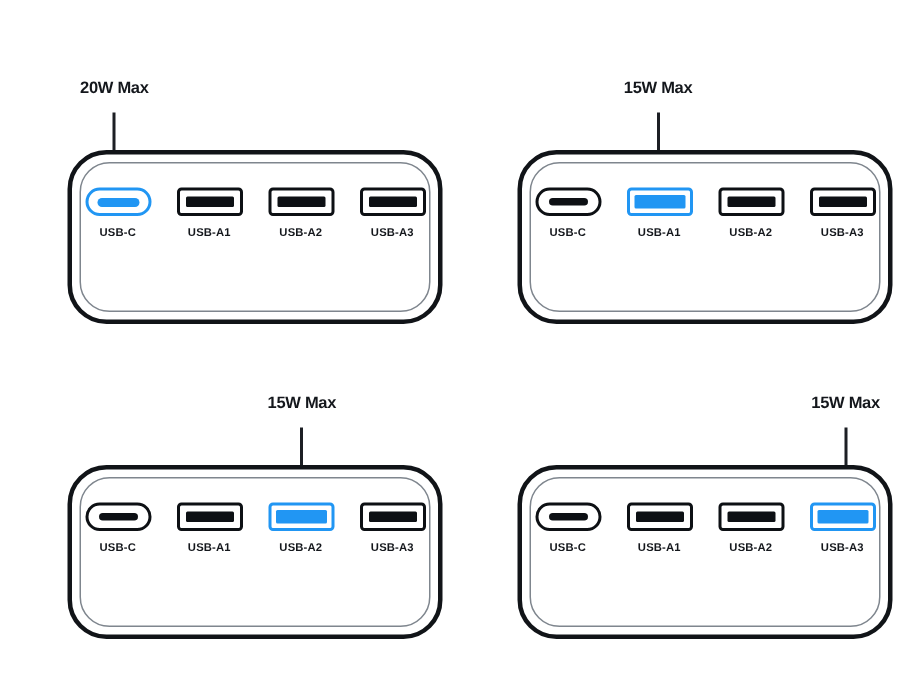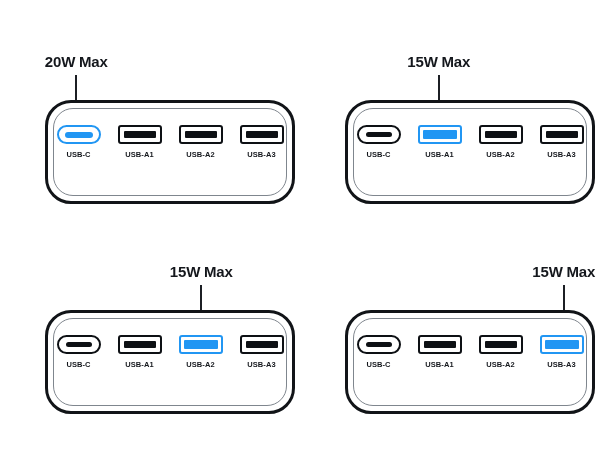--- a/index.html
+++ b/index.html
@@ -33,40 +33,40 @@
   .panel.p1 { left: 310px; top: 25px;  }
   .panel.p2 { left: 10px;  top: 235px; }
   .panel.p3 { left: 310px; top: 235px; }
 
   
   .callout {
     position: absolute;
     top: 28px;
     transform: translateX(-50%);
     white-space: nowrap;
-    font-size: 15px;
+    font-size: 11px;
     font-weight: bold;
     color: #14171c;
     letter-spacing: -0.2px;
   }
   .leader {
     position: absolute;
     top: 50px;
     width: 2px;
     background: #1c1f24;
     transform: translateX(-1px);
   }
 
   
   .shell {
     position: absolute;
     left: 35px;
     top: 75px;
     width: 250px;
-    height: 104px;
+    height: 116px;
     border: 3px solid #111418;
     border-radius: 26px;
     background: #ffffff;
     box-sizing: border-box;
   }
   .shell-inner {
     position: absolute;
     left: 5px;
     top: 5px;
     right: 5px;

